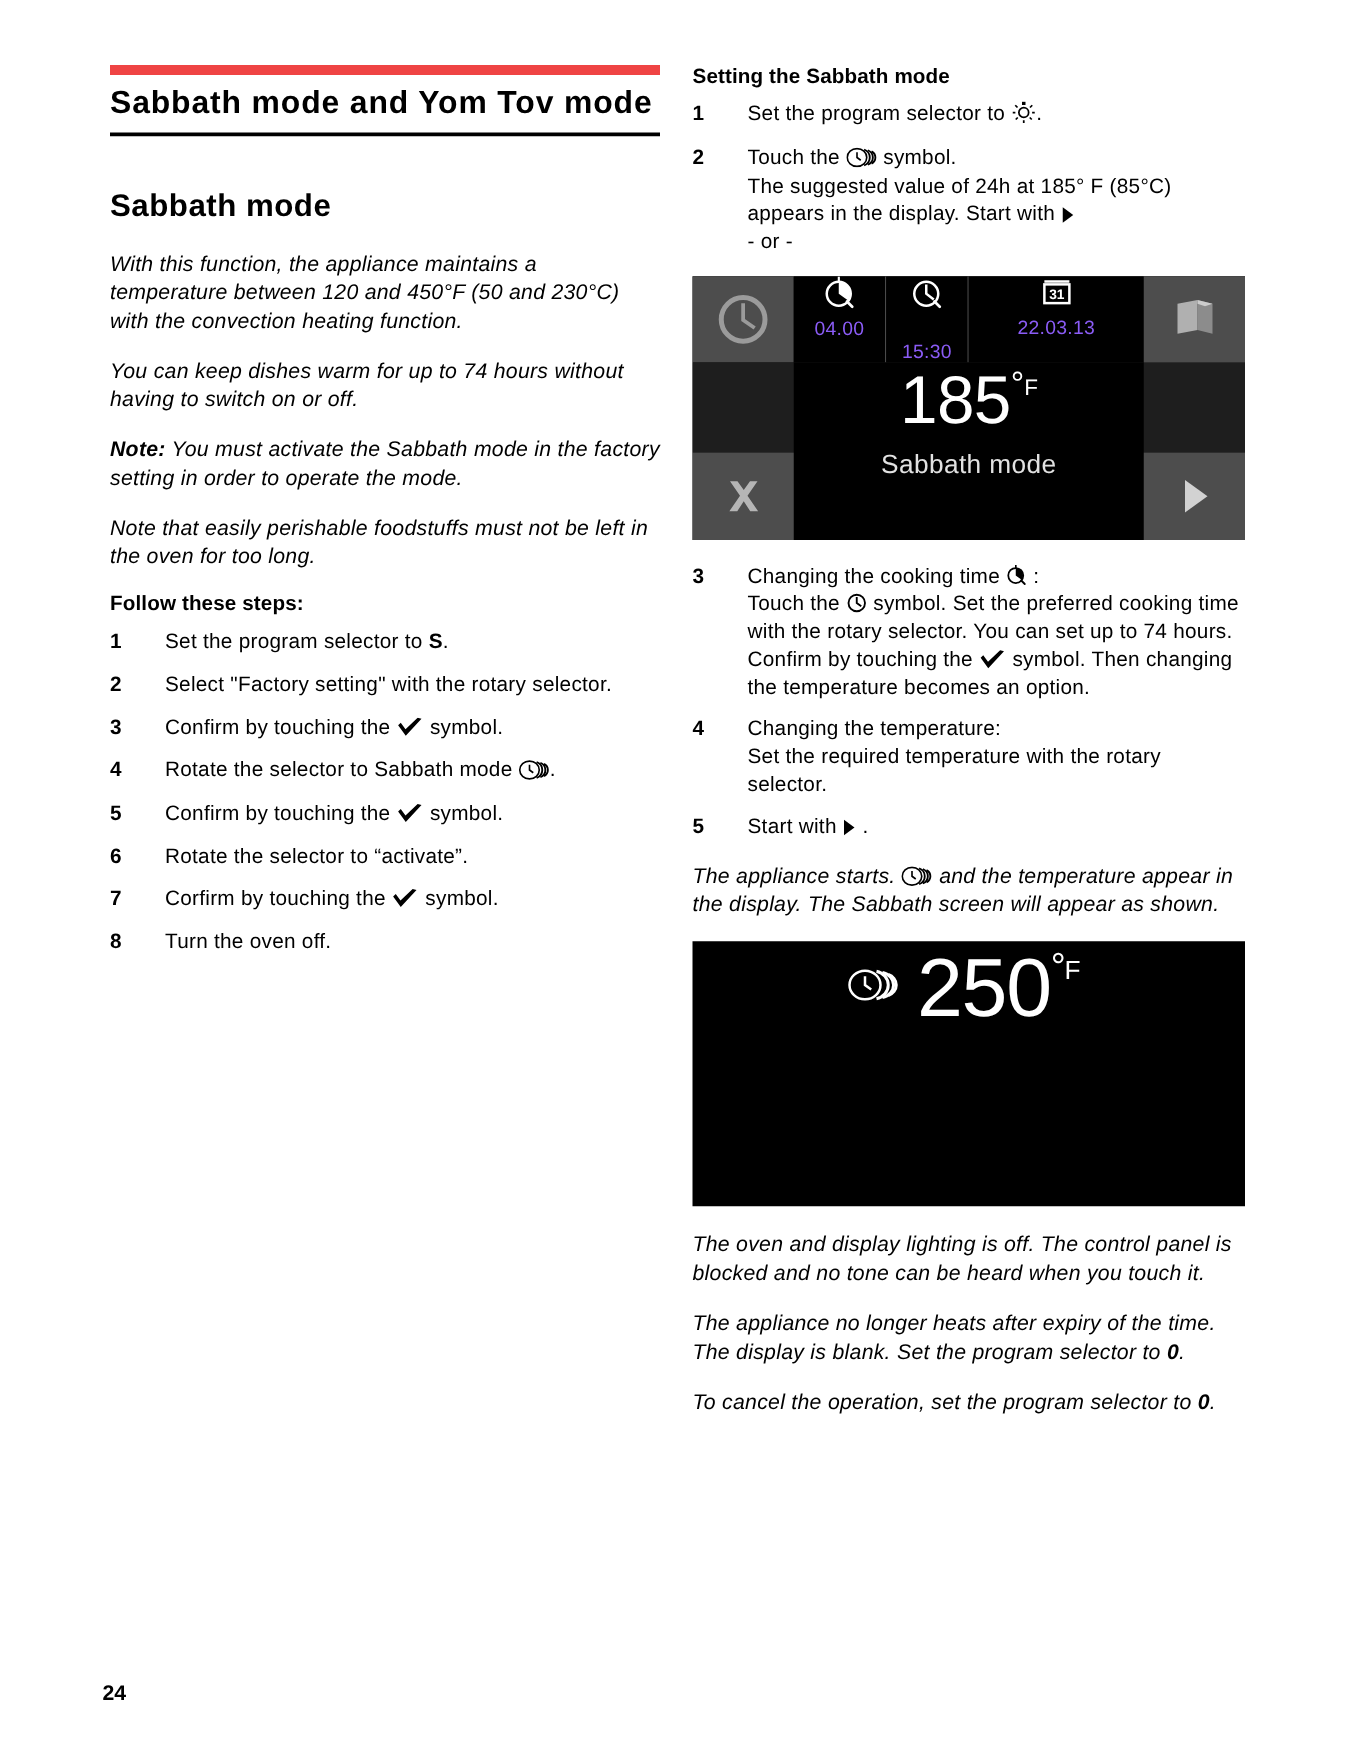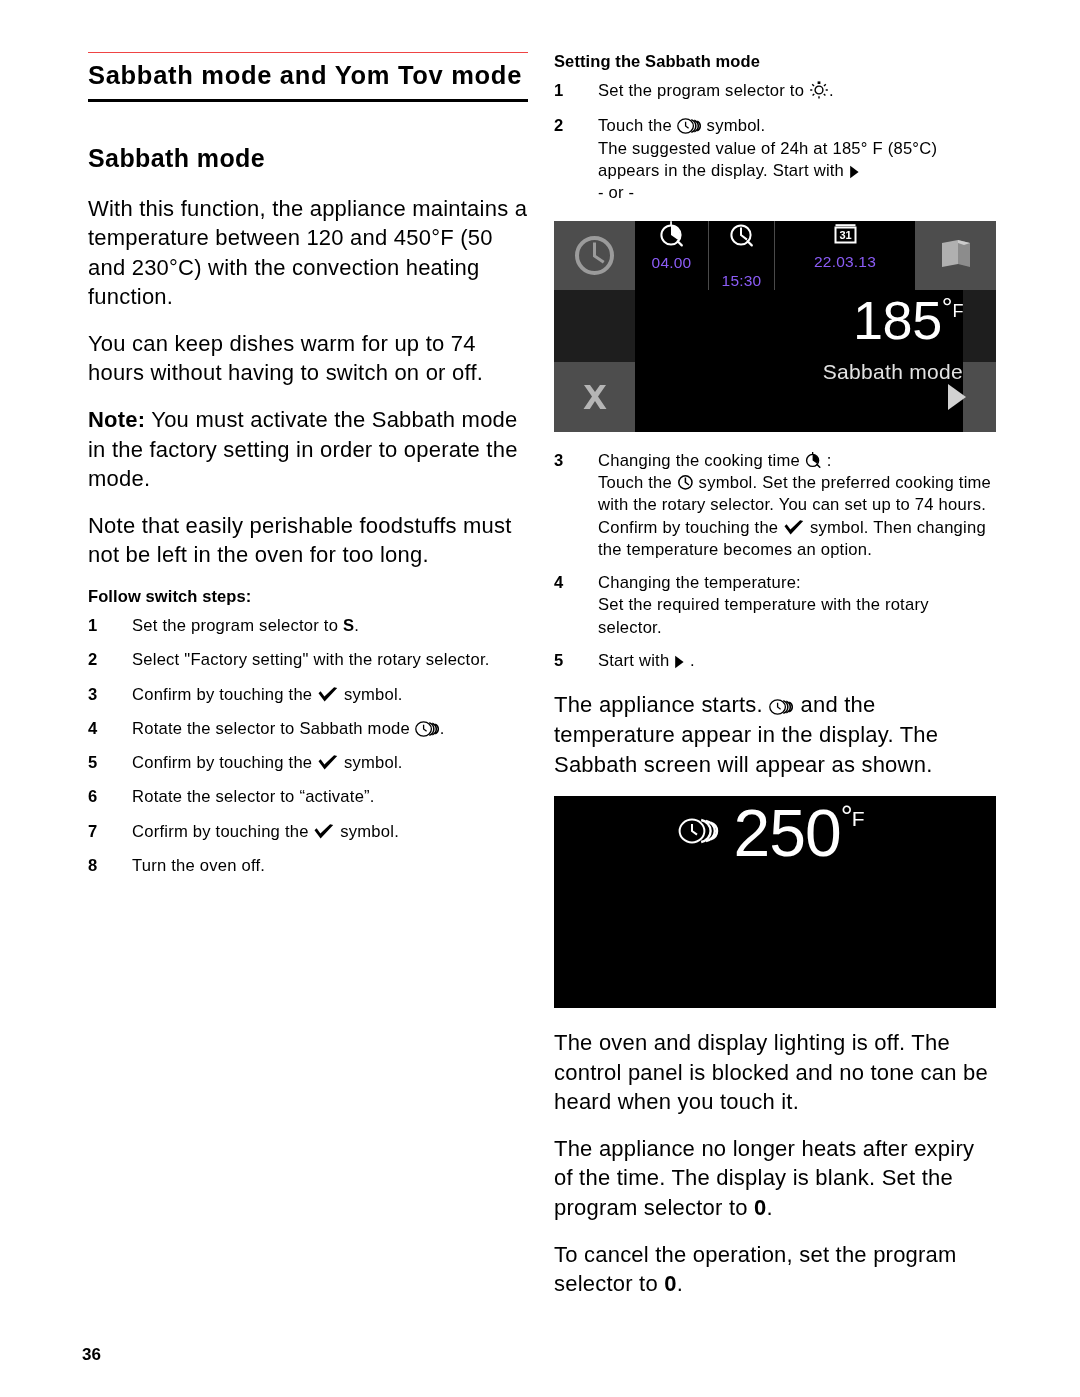--- a/index.html
+++ b/index.html
@@ -31,21 +31,21 @@
   }
   .col-right {
     position: absolute;
     left: 554px;
     top: 52px;
     width: 442px;
   }
 
   
   .chapter-title-wrap {
-    border-top: 1px solid #ef4444;
+    border-top: 8px solid #ef4444;
     border-bottom: 3px solid #000;
     padding: 8px 0 9px 0;
     margin-bottom: 42px;
   }
   .chapter-title {
     font-size: 25.5px;
     font-weight: bold;
     letter-spacing: 0.7px;
     line-height: 1.12;
   }
@@ -57,24 +57,25 @@
   }
   .h3 {
     font-size: 16.5px;
     font-weight: bold;
     letter-spacing: 0.1px;
     margin: 0 0 9px 0;
   }
 
   
   p.body {
-    font-size: 22px;
+    font-size: 17px;
     line-height: 1.345;
     letter-spacing: 0.22px;
     margin: 0 0 17px 0;
+    font-style: italic;
   }
   .b { font-weight: bold; }
 
   
   ol.steps {
     list-style: none;
     margin: 0;
     padding: 0;
   }
   ol.steps > li {
@@ -155,23 +156,22 @@
     width: 442px; height: 70px;
     background: #4d4d4d;
   }
   .d1-center {
     position: absolute;
     left: 81px; top: 69px;
     width: 280px; height: 142px;
     background: #000;
     display: flex;
     flex-direction: column;
-    align-items: flex-end;
+    align-items: center;
     justify-content: flex-start;
-    padding-left: 48px;
   }
   .d1-temp {
     margin-top: 3px;
     color: #fff;
     font-size: 54px;
     letter-spacing: -0.5px;
     line-height: 1.0;
     font-family: "Liberation Sans", sans-serif;
   }
   .d1-temp .deg {
@@ -264,21 +264,21 @@
     </div>
 
     <div class="h2">Sabbath mode</div>
 
     <p class="body">With this function, the appliance maintains a temperature between 120 and 450°F (50 and 230°C) with the convection heating function.</p>
     <p class="body">You can keep dishes warm for up to 74 hours without having to switch on or off.</p>
     <p class="body"><span class="b">Note:</span><span> You must activate the Sabbath mode in the factory setting in order to operate the mode.</span></p>
 
     <p class="body">Note that easily perishable foodstuffs must not be left in the oven for too long.</p>
 
-    <div class="h3">Follow switch steps:</div>
+    <div class="h3">Follow these steps:</div>
 
     <ol class="steps">
       <li>
         <span class="num">1</span><span>Set the program selector to </span><span class="b">S</span><span>.</span>
       </li>
       <li>
         <span class="num">2</span><span>Select "Factory setting" with the rotary selector.</span>
       </li>
       <li>
         <span class="num">3</span><span>Confirm by touching the </span><span class="icn"><svg width="22" height="16" viewBox="0 0 22 16">
@@ -455,14 +455,14 @@
       </div>
     </div>
 
     <p class="body">The oven and display lighting is off. The control panel is blocked and no tone can be heard when you touch it.</p>
 
     <p class="body"><span>The appliance no longer heats after expiry of the time. The display is blank. Set the program selector to </span><span class="b">0</span><span>.</span></p>
 
     <p class="body"><span>To cancel the operation, set the program selector to </span><span class="b">0</span><span>.</span></p>
   </div>
 
-  <div class="page-number">36</div>
+  <div class="page-number">24</div>
 </div>
 
 </body></html>

